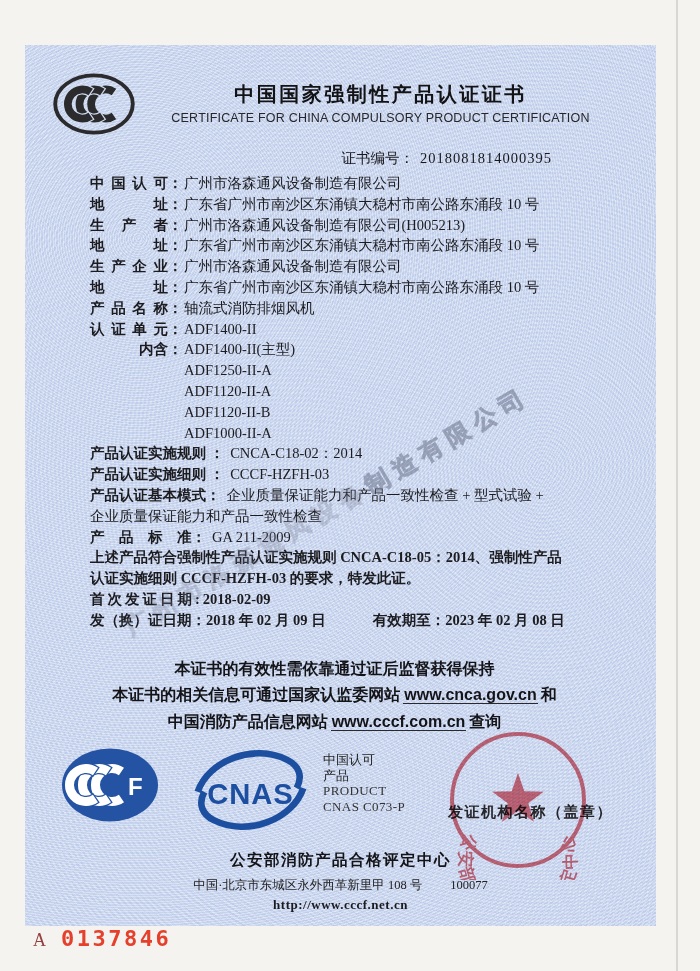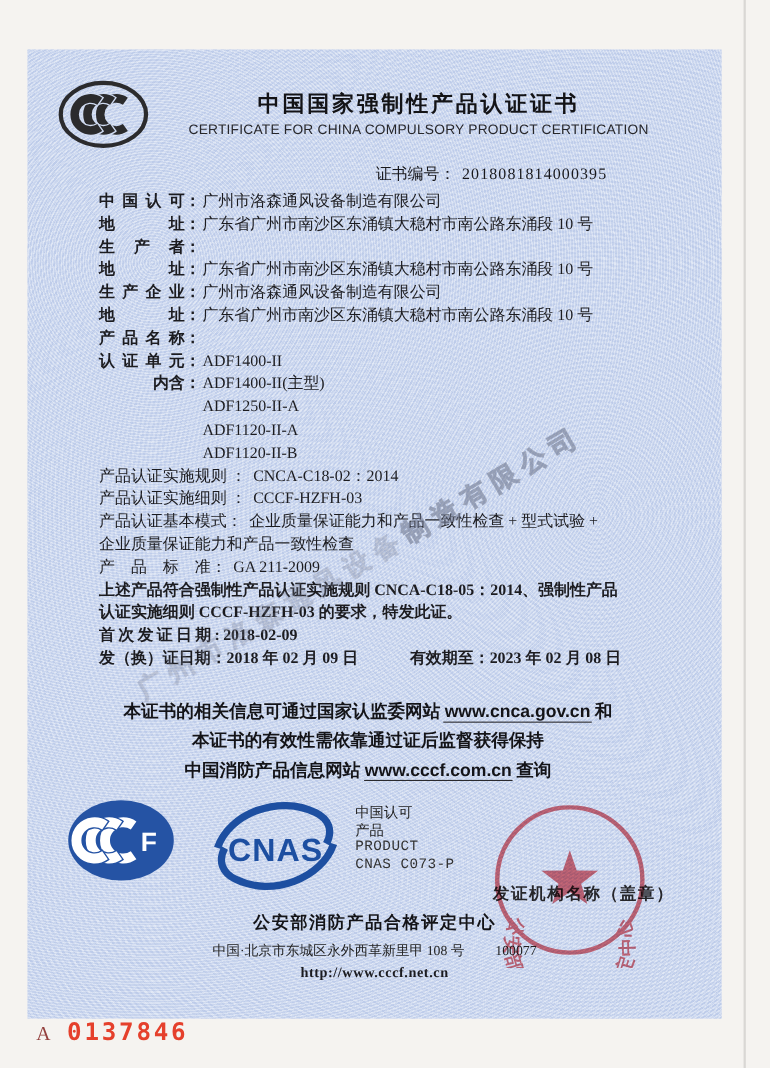--- a/index.html
+++ b/index.html
@@ -34,39 +34,39 @@
   .certno .num{margin-left:6px;letter-spacing:1px;}
 
   
   .body{padding-left:65px;padding-right:40px;font-size:14.5px;line-height:20.8px;margin-top:5px;}
   .body p{margin:0;}
   .frow{display:flex;}
   .frow .lb{width:78px;font-weight:bold;text-align:justify;text-align-last:justify;flex:none;}
   .frow.inner .lb{text-align-last:right;}
   .frow .cl{width:16px;font-weight:bold;flex:none;}
   .frow .vl{flex:1;white-space:nowrap;}
-  b.lbl{font-weight:normal;}
+  b.lbl{font-weight:bold;}
   .val{margin-left:6px;}
   .strong{font-weight:bold;}
   .indent{margin-left:133px;font-weight:bold;}
   .indent .fi-lb{letter-spacing:3px;}
   .dates{font-weight:bold;}
   .dates .gap{margin-left:47px;font-family:Liberation Serif, serif;}
 
   
   .notice{margin-top:25px;text-align:center;font-family:"Liberation Sans","DejaVu Sans",sans-serif;
           font-weight:bold;font-size:16px;line-height:26.5px;color:#141418;padding-right:12px;}
   .notice .lnk{border-bottom:1.5px solid #2a2a2e;padding:0 1px;margin:0 3px;}
 
   
   .logos{position:relative;margin-top:11px;padding-left:35px;display:flex;align-items:flex-start;}
   .cccf-svg{width:100px;height:78px;flex:none;}
   .cnas-svg{width:115px;height:84px;flex:none;margin-left:33px;margin-top:2px;}
   .accred{margin-left:15px;padding-top:6px;font-size:13px;line-height:15.5px;color:#222;}
-  .accred .en{font-family:Liberation Mono, monospace;color:#333;letter-spacing:.4px;}
+  .accred .en{font-family:Liberation Serif, serif;color:#333;letter-spacing:.4px;}
 
   
   .stamp-caption{position:absolute;left:423px;top:758px;font-size:15px;font-weight:bold;
                  letter-spacing:1.5px;color:#26262a;}
   .stamp{position:absolute;left:413px;top:675px;width:160px;height:160px;opacity:.82;
          mix-blend-mode:multiply;}
 
   
   .footer{margin-top:18px;text-align:center;}
   .org{font-size:15.5px;font-weight:bold;letter-spacing:1.5px;color:#141418;}
@@ -115,39 +115,41 @@
           <span class="vl">广州市洛森通风设备制造有限公司</span>
         </div>
       <div class="frow">
           <span class="lb">地址</span>
           <span class="cl">：</span>
           <span class="vl">广东省广州市南沙区东涌镇大稳村市南公路东涌段 10 号</span>
         </div>
       <div class="frow">
           <span class="lb">生产者</span>
           <span class="cl">：</span>
+          <span class="vl">广州市洛森通风设备制造有限公司(H005213)</span>
         </div>
       <div class="frow">
           <span class="lb">地址</span>
           <span class="cl">：</span>
           <span class="vl">广东省广州市南沙区东涌镇大稳村市南公路东涌段 10 号</span>
         </div>
       <div class="frow">
           <span class="lb">生产企业</span>
           <span class="cl">：</span>
           <span class="vl">广州市洛森通风设备制造有限公司</span>
         </div>
       <div class="frow">
           <span class="lb">地址</span>
           <span class="cl">：</span>
           <span class="vl">广东省广州市南沙区东涌镇大稳村市南公路东涌段 10 号</span>
         </div>
       <div class="frow">
           <span class="lb">产品名称</span>
           <span class="cl">：</span>
+          <span class="vl">轴流式消防排烟风机</span>
         </div>
       <div class="frow">
           <span class="lb">认证单元</span>
           <span class="cl">：</span>
           <span class="vl">ADF1400-II</span>
         </div>
       <div class="frow inner">
           <span class="lb">内含</span>
           <span class="cl">：</span>
           <span class="vl">ADF1400-II(主型)</span>
@@ -159,40 +161,45 @@
         </div>
       <div class="frow">
           <span class="lb"></span>
           <span class="cl"></span>
           <span class="vl">ADF1120-II-A</span>
         </div>
       <div class="frow">
           <span class="lb"></span>
           <span class="cl"></span>
           <span class="vl">ADF1120-II-B</span>
+        </div>
+      <div class="frow">
+          <span class="lb"></span>
+          <span class="cl"></span>
+          <span class="vl">ADF1000-II-A</span>
         </div>
       <div class="frow">
           <span class="lb"></span>
           <span class="cl"></span>
         </div>
 
       <p><b class="lbl">产品认证实施规则 ：</b><span class="val">CNCA-C18-02：2014</span></p>
       <p><b class="lbl">产品认证实施细则 ：</b><span class="val">CCCF-HZFH-03</span></p>
       <p><b class="lbl">产品认证基本模式：</b><span class="val">企业质量保证能力和产品一致性检查 + 型式试验 +</span></p>
       <p>企业质量保证能力和产品一致性检查</p>
       <p><b class="lbl">产　品　标　准：</b><span class="val">GA 211-2009</span></p>
       <p class="strong">上述产品符合强制性产品认证实施规则 CNCA-C18-05：2014、强制性产品</p>
       <p class="strong">认证实施细则 CCCF-HZFH-03 的要求，特发此证。</p>
       <p class="indent"><span class="fi-lb">首次发证日期:</span><span>2018-02-09</span></p>
       <p class="dates"><span>发（换）证日期：2018 年 02 月 09 日</span><span class="gap">有效期至：2023 年 02 月 08 日</span></p>
     </div>
 
     <div class="notice">
+      <div>本证书的有效性需依靠通过证后监督获得保持</div>
       <div><span>本证书的相关信息可通过国家认监委网站</span><span class="lnk">www.cnca.gov.cn</span><span>和</span></div>
-      <div>本证书的有效性需依靠通过证后监督获得保持</div>
       <div><span>中国消防产品信息网站</span><span class="lnk">www.cccf.com.cn</span><span>查询</span></div>
     </div>
 
     <div class="logos">
       <svg class="cccf-svg" viewBox="0 0 100 78">
         <defs>
           <path id="cresw" d="M12,-17.2 A21,21 0 1 0 12,17.2 L6.9,9.8 A12,12 0 1 1 6.9,-9.8 Z"></path>
         </defs>
         <ellipse cx="50" cy="39" rx="48" ry="36.5" fill="#2553a4"></ellipse>
         <use href="#cresw" transform="translate(52,39)" fill="#ffffff"></use>

